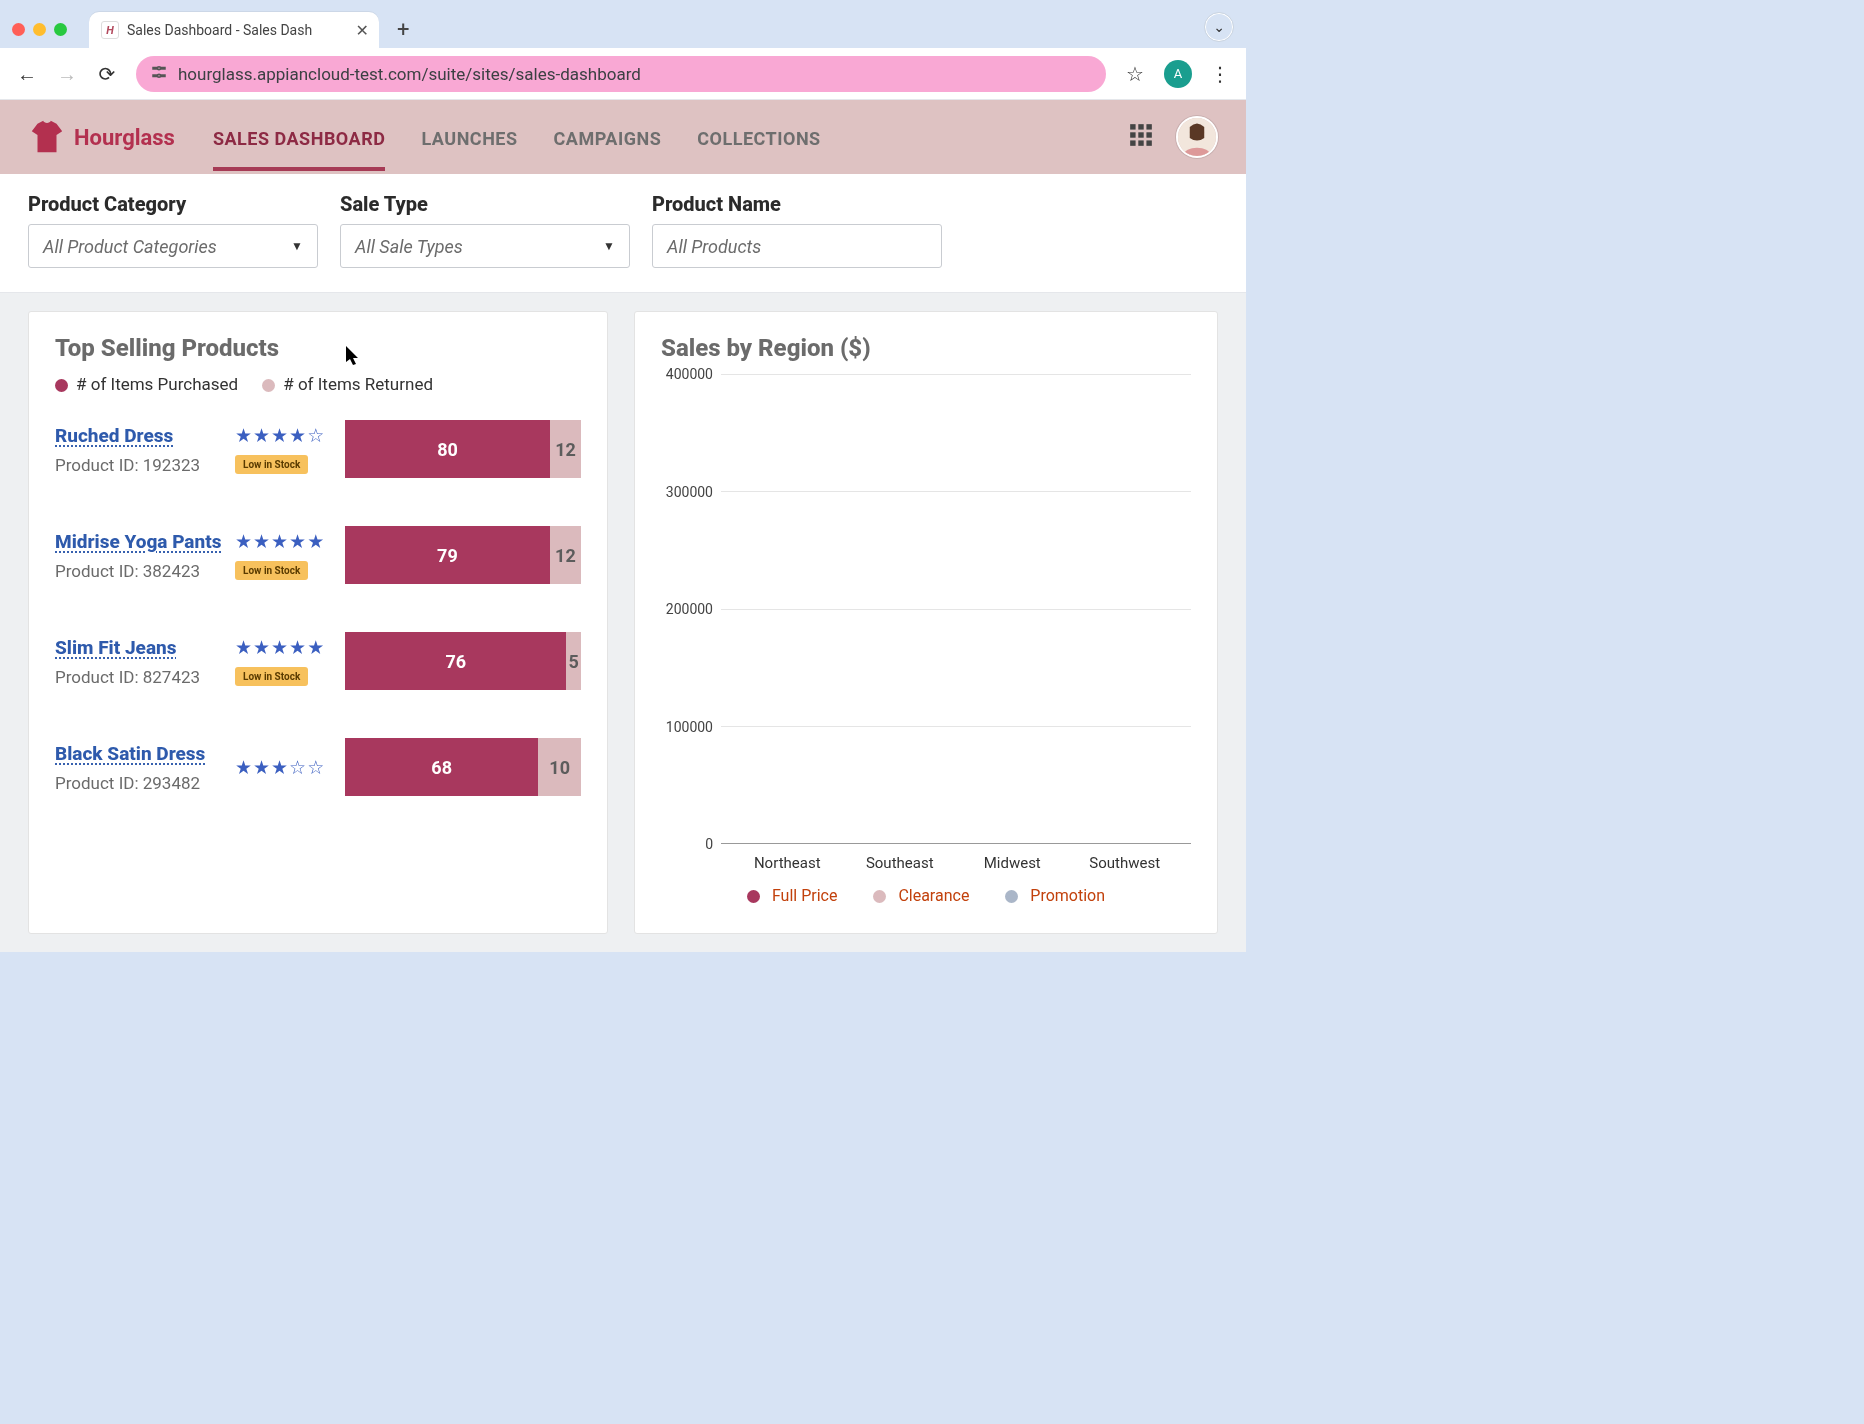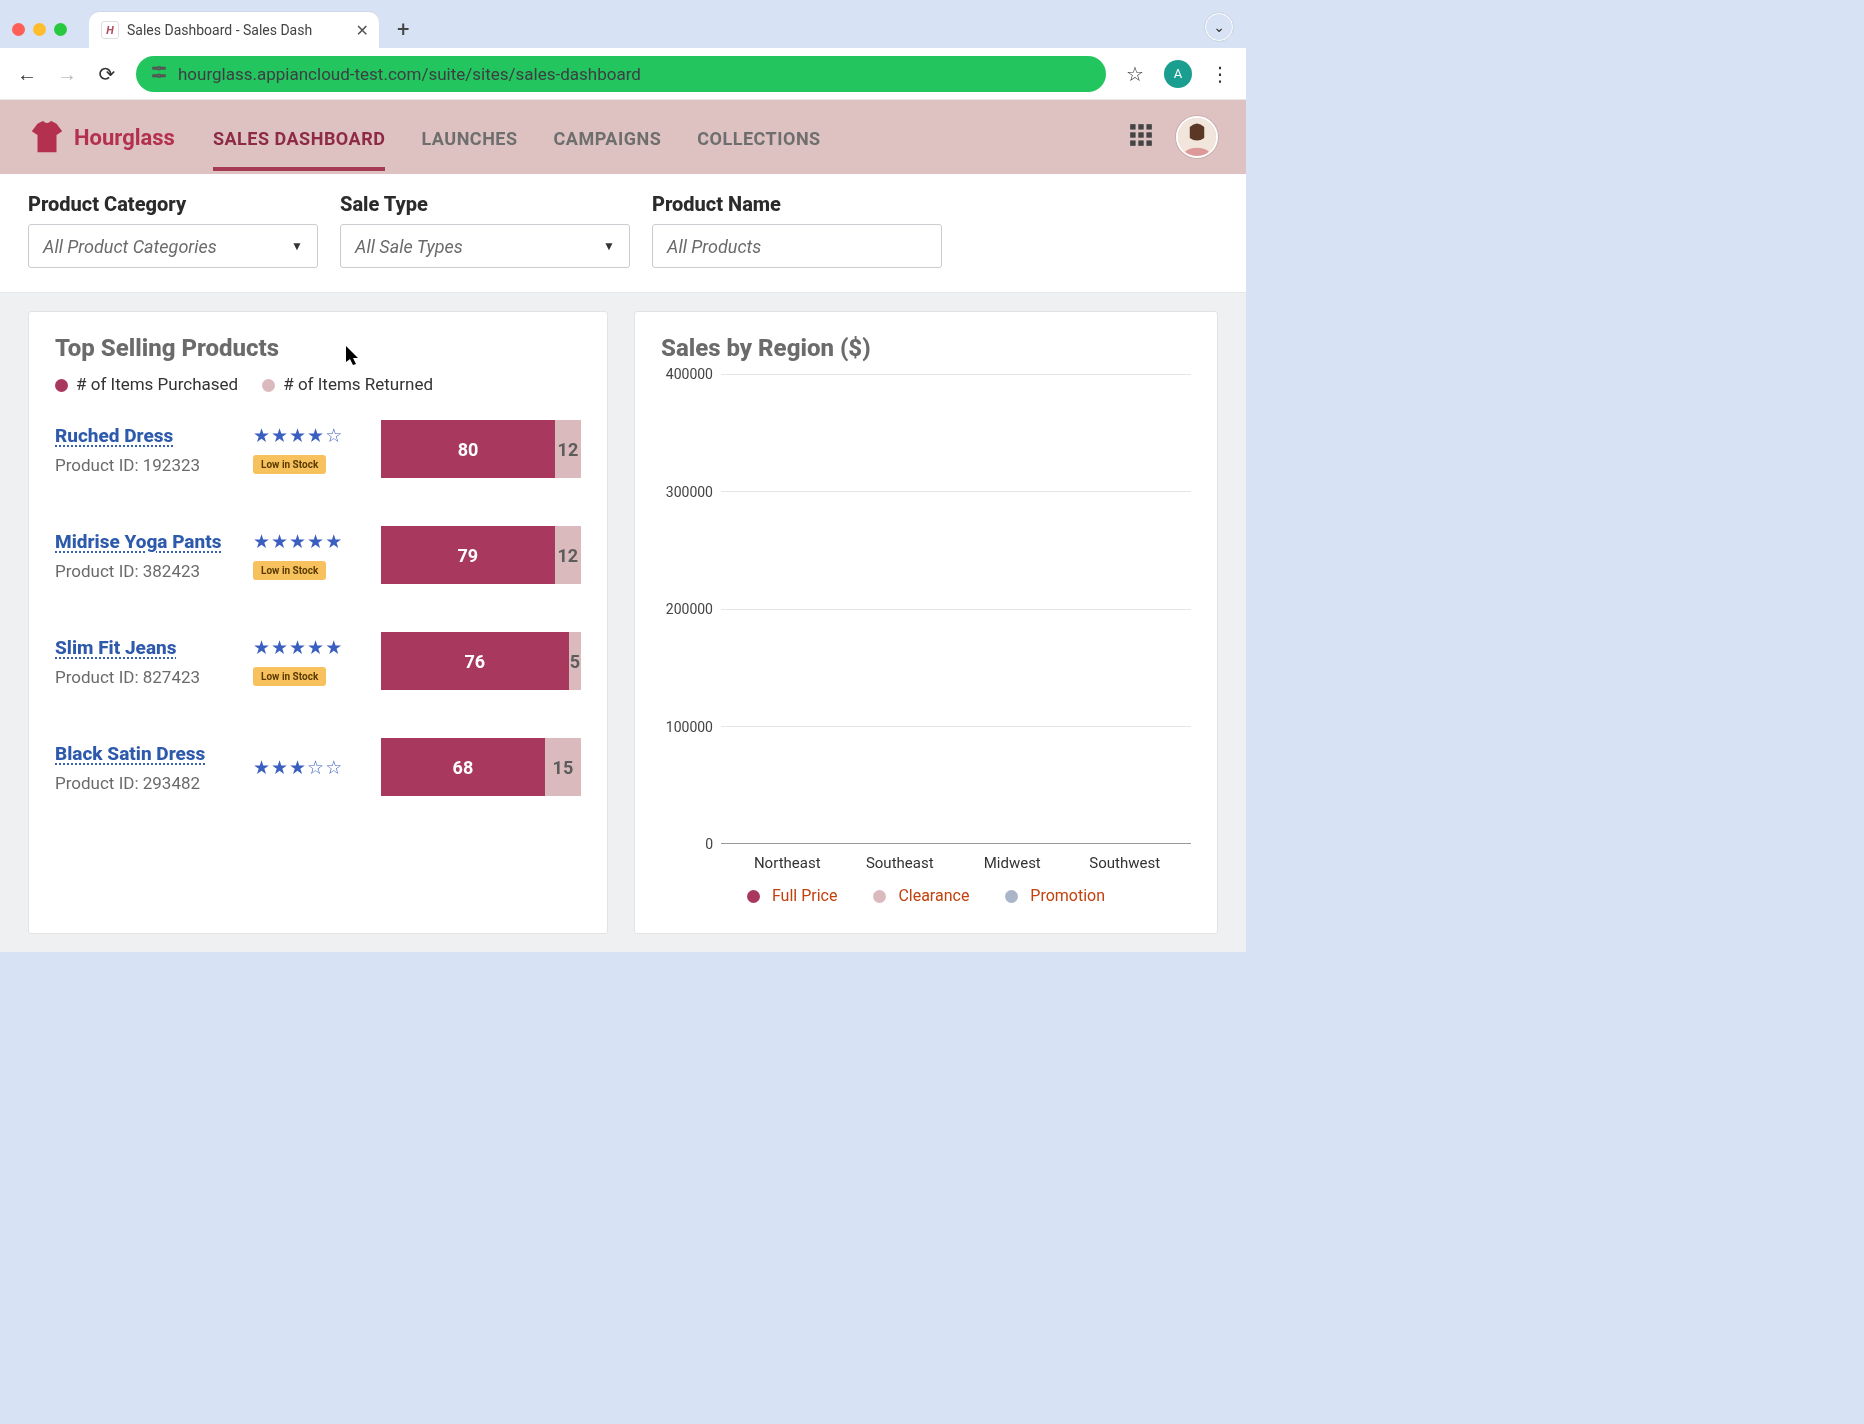--- a/index.html
+++ b/index.html
@@ -14,21 +14,21 @@
   .tab { background:#fff; border-top-left-radius:10px; border-top-right-radius:10px; height:36px; display:flex; align-items:center; padding:0 38px 0 12px; gap:8px; position:relative; min-width:290px; box-shadow: 0 -1px 0 rgba(0,0,0,.05);}
   .tab .favicon{ width:18px; height:18px; background:#fff; border:1px solid #ddd; border-radius:3px; display:flex; align-items:center; justify-content:center; font-size:11px; font-weight:700; color:#b34a5e; font-style:italic;}
   .tab .tab-title{ font-size:14px; color:#444; white-space:nowrap; overflow:hidden; text-overflow:ellipsis; max-width:210px;}
   .tab .tab-close{ position:absolute; right:10px; font-size:16px; color:#555;}
   .newtab { font-size:22px; color:#444; margin:0 0 6px 6px;}
   .chev-down-round{ margin-left:auto;width:30px;height:30px;border-radius:50%;background:#d7e3f4;border:1px solid #cbd5e1; display:flex; align-items:center; justify-content:center; font-size:14px; color:#333; margin-bottom:6px; box-shadow:inset 0 0 0 1px #fff;}
   
   .toolbar { height:52px; background:#fff; display:flex; align-items:center; padding:0 16px; gap:18px; border-bottom:1px solid #e5e7eb;}
   .tb-btn{ font-size:20px; color:#333; width:22px; text-align:center;}
   .tb-btn.disabled{color:#bbb;}
-  .omnibox{ flex:1; height:36px; background:#22c55e; border-radius:18px; display:flex; align-items:center; padding:0 14px; gap:10px; font-size:17px; color:#3c4043;}
+  .omnibox{ flex:1; height:36px; background:#f9a8d4; border-radius:18px; display:flex; align-items:center; padding:0 14px; gap:10px; font-size:17px; color:#3c4043;}
   .site-chip{ font-size:15px; color:#555;}
   .avatar-small{ width:28px;height:28px;border-radius:50%; background:#1a9e8f; color:#fff; display:flex; align-items:center; justify-content:center; font-size:13px;}
   .kebab{ font-size:20px; color:#333; letter-spacing:0;}
   
   
   .app { flex:1; background:#eef0f2; display:flex; flex-direction:column; overflow:hidden;}
   .app-header{ height:74px; background:#dec2c2; display:flex; align-items:center; padding:0 28px; gap:38px;}
   .brand{ display:flex; align-items:center; gap:8px; color:#b3304f; font-weight:700; font-size:22px;}
   .brand svg{ width:38px; height:38px;}
   .nav{ display:flex; gap:36px;}
@@ -51,21 +51,21 @@
   .content{ flex:1; padding:18px 28px; display:flex; gap:26px; background:#eef0f2; overflow:hidden;}
   .card{ background:#fff; border:1px solid #e3e3e3; border-radius:3px; padding:22px 26px; }
   .card.left{ width:580px;}
   .card.right{ flex:1;}
   .card h2{ font-size:24px; font-weight:800; color:#6b6b6b; margin-bottom:12px;}
   
   .legend-row{ display:flex; gap:24px; align-items:center; font-size:17px; color:#333; margin-bottom:26px;}
   .legend-dot{ width:13px;height:13px;border-radius:50%; display:inline-block; margin-right:8px; vertical-align:middle;}
   .dot-dark{ background:#a8385e;} .dot-light{ background:#dbbabd;}
   
-  .prod-row{ display:flex; align-items:center; gap:18px; margin-bottom:48px;}
+  .prod-row{ display:flex; align-items:center; margin-bottom:48px;}
   .prod-row:last-child{margin-bottom:0;}
   .prod-meta{ width:180px;}
   .prod-name{ color:#2e5aac; font-weight:800; font-size:19px; text-decoration:underline dotted #2e5aac; text-underline-offset:4px; margin-bottom:8px; display:inline-block;}
   .prod-id{ font-size:17px; color:#6b6b6b;}
   .prod-badges{ width:110px; display:flex; flex-direction:column; gap:8px;}
   .stars{ color:#3b5fc0; font-size:19px; letter-spacing:1px;}
   .low-stock{ background:#f7c15d; color:#5a3b00; font-weight:700; font-size:10px; padding:4px 8px; border-radius:3px; display:inline-block; width:fit-content;}
   .prod-bars{ flex:1; display:flex; align-items:stretch; height:58px;}
   .bar{ display:flex; align-items:center; justify-content:center; color:#fff; font-weight:700; font-size:18px;}
   .bar.p{ background:#a8385e;} .bar.r{ background:#dbbabd; color:#5c5c5c;}
@@ -244,21 +244,21 @@
         <div class="prod-meta">
           <a class="prod-name">Black Satin Dress</a>
           <div class="prod-id">Product ID: 293482</div>
         </div>
         <div class="prod-badges">
           <span class="stars">★★★☆☆</span>
 
         </div>
         <div class="prod-bars" style="width:176.82608695652175px">
           <div class="bar p" style="width:81.93%">68</div>
-          <div class="bar r" style="width:18.07%">15</div>
+          <div class="bar r" style="width:18.07%">10</div>
         </div>
       </div>
           </div>
       </div>
 
       <div class="card right">
         <h2>Sales by Region ($)</h2>
         <div class="chart-wrap">
           <div class="y-axis" id="y-axis">
               <span class="y-tick" style="top:100%">0</span>

